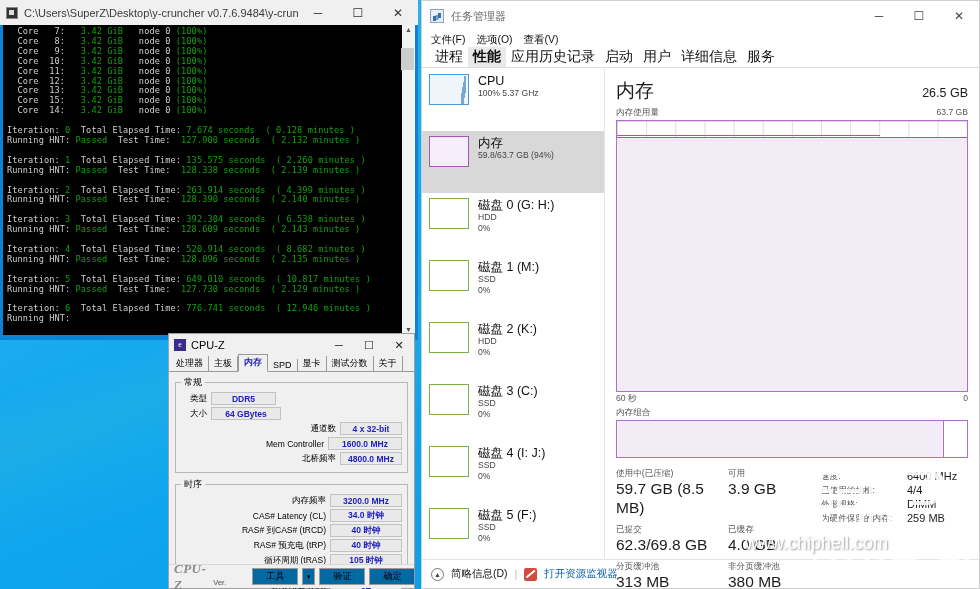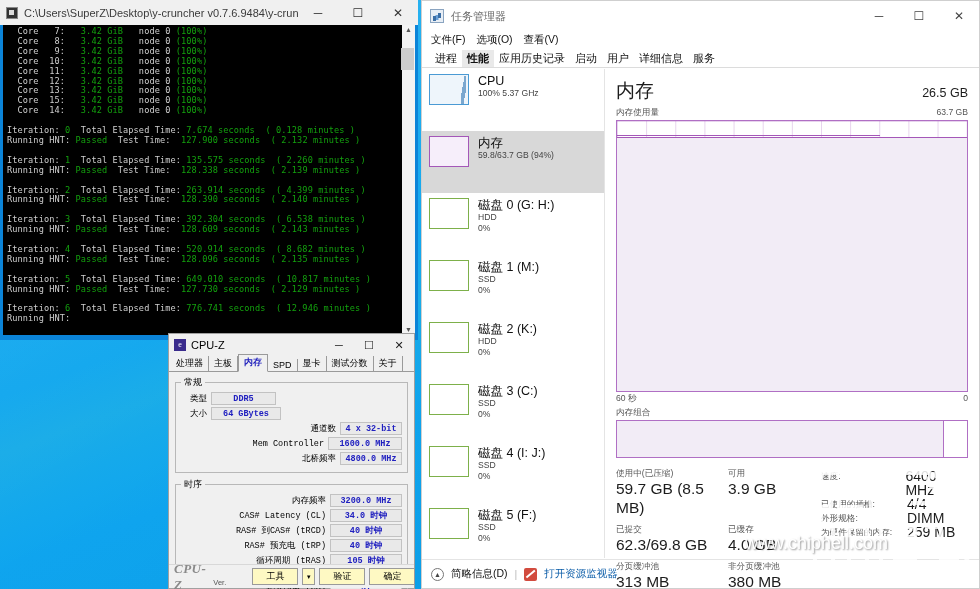--- a/index.html
+++ b/index.html
@@ -30,44 +30,44 @@
   
   #cpuz{position:absolute;left:168px;top:333px;width:247px;height:256px;background:#f0f0f0;border:1px solid #a0a0a0;}
   #cpuz .tb{height:22px;background:#f0f0f0;display:flex;align-items:center;padding-left:5px;}
   #cpuz .tb .ico{width:12px;height:12px;background:#3a2b8c;color:#fff;font-size:8px;line-height:12px;text-align:center;margin-right:5px;flex:none;font-family:"Liberation Serif",serif;}
   #cpuz .tb .ttl{font-size:11px;color:#000;flex:1;}
   #cpuz .tb .wb{width:30px;text-align:center;font-size:11px;color:#222;}
   #cpuz .tabs{display:flex;align-items:flex-end;height:16px;padding:0 2px;gap:0;font-size:9px;border-bottom:1px solid #9a9a9a;}
   #cpuz .tab{padding:1px 5px 1px 5px;color:#000;border-right:1px solid #9a9a9a;white-space:nowrap;}
   #cpuz .tab.act{font-weight:bold;color:#1b1bbb;background:#f0f0f0;border:1px solid #9a9a9a;border-bottom:1px solid #f0f0f0;margin-bottom:-1px;padding-bottom:2px;}
   #cpuz .pane{padding:4px 6px;}
-  fieldset.grp{border:1px solid #b8b8b8;margin:0 0 5px 0;padding:3px 5px 5px 5px;font-family:Liberation Mono, monospace;}
+  fieldset.grp{border:1px solid #b8b8b8;margin:0 0 5px 0;padding:3px 5px 5px 5px;}
   fieldset.grp legend{font-size:9px;color:#000;padding:0 3px;}
   .row{display:flex;align-items:center;height:13px;margin-bottom:2px;}
   .lbl{font-size:8.5px;color:#000;text-align:right;padding-right:4px;}
   .val{background:#e9e9e9;border:1px solid #c2c2c2;height:13px;font-size:8.5px;color:#2020c0;
        display:flex;align-items:center;justify-content:center;font-weight:bold;}
   .val.dim{color:#b0b0b0;background:#eee;}
   .lbl.dim{color:#b5b5b5;}
   #cpuz .foot{position:absolute;left:0;right:0;bottom:0;height:24px;background:#f0f0f0;display:flex;align-items:center;padding:0 5px;gap:4px;border-top:1px solid #d8d8d8;}
   #cpuz .brand{font-family:"Liberation Serif",serif;font-style:italic;font-size:13px;color:#8a8a8a;font-weight:bold;letter-spacing:.5px;}
   #cpuz .ver{font-size:7.5px;color:#555;flex:1;padding-left:3px;margin-top:20px;}
-  .btn{border:1px solid #9a9a9a;background:#fef9c3;font-size:9px;height:17px;min-width:46px;display:flex;align-items:center;justify-content:center;color:#000;}
+  .btn{border:1px solid #9a9a9a;background:#0369a1;font-size:9px;height:17px;min-width:46px;display:flex;align-items:center;justify-content:center;color:#000;}
   .btn.sm{min-width:13px;font-size:7px;}
 
   
   #tm{position:absolute;left:421px;top:0;width:559px;height:589px;background:#fff;border:1px solid #cfcfcf;}
   #tm .tb{height:30px;display:flex;align-items:center;padding-left:8px;background:#fff;}
   #tm .tb .ico{width:14px;height:14px;margin-right:7px;flex:none;position:relative;background:#e8eef5;border:1px solid #8aa4c0;}
   #tm .tb .ico:after{content:"";position:absolute;left:2px;top:6px;width:3px;height:5px;background:#3b6ea5;box-shadow:5px -3px 0 #3b6ea5, 2.5px -1px 0 #6aa0d8;}
   #tm .tb .ttl{font-size:11px;color:#6a6a6a;flex:1;}
   #tm .tb .wb{width:40px;text-align:center;font-size:12px;color:#444;}
   #tm .menu{height:18px;display:flex;align-items:center;gap:11px;padding-left:9px;font-size:10.5px;color:#111;}
   #tm .tabs{height:19px;display:flex;align-items:flex-end;padding-left:8px;border-bottom:1px solid #dcdcdc;gap:0;}
-  #tm .tab{font-size:11px;padding:1px 5px;color:#111;white-space:nowrap;}
+  #tm .tab{font-size:14px;padding:1px 5px;color:#111;white-space:nowrap;}
   #tm .tab.act{background:#e9e9e9;font-weight:bold;}
   #tm .content{position:absolute;left:0;right:0;top:68px;bottom:30px;display:flex;}
 
   #tmside{width:183px;border-right:1px solid #e4e4e4;overflow:hidden;}
   .sitem{display:flex;gap:9px;padding:5px 6px 5px 7px;align-items:flex-start;height:62px;}
   .sitem.sel{background:#d8d8d8;}
   .sthumb{width:40px;height:31px;flex:none;background:#fff;position:relative;}
   .sthumb.cpu{border:1px solid #4a9ad4;background:#eef5fb;}
   .sthumb.cpu:after{content:"";position:absolute;right:2px;top:1px;bottom:0;width:5px;
     background:linear-gradient(100deg,#eef5fb 0 35%,#7aa7cf 35% 75%,#eef5fb 75%);}
@@ -97,21 +97,21 @@
   .comp .used{position:absolute;left:0;top:0;bottom:0;width:93.5%;background:#f2ecf6;border-right:1px solid #b06fc4;}
   .stats{display:flex;margin-top:10px;}
   .sl{width:205px;}
   .sgrp{margin-bottom:7px;display:flex;}
   .sc{min-width:112px;}
   .sck{font-size:8.6px;color:#555;line-height:11px;}
   .scv{font-size:15.5px;color:#1c1c1c;line-height:19px;}
   .sr{font-size:9px;color:#1c1c1c;padding-top:1px;}
   .sr .rr{display:flex;line-height:14px;}
   .sr .rk{width:86px;color:#555;font-size:8.6px;}
-  .sr .rv{font-size:14px;}
+  .sr .rv{font-size:11px;}
   #tm .status{position:absolute;left:0;right:0;bottom:0;height:29px;border-top:1px solid #e4e4e4;display:flex;align-items:center;gap:7px;padding-left:9px;font-size:10.5px;color:#111;}
   .circ{width:13px;height:13px;border-radius:50%;border:1px solid #777;display:flex;align-items:center;justify-content:center;font-size:7px;color:#444;}
   .shieldi{width:13px;height:13px;border-radius:2px;background:#d24b3e;position:relative;}
   .shieldi:after{content:"";position:absolute;left:1px;top:5.5px;width:11px;height:1.6px;background:#fff;transform:rotate(-40deg);}
   .lnk{color:#0a5ca8;}
   .sep{color:#bbb;}
 
   
   #wm{position:absolute;right:5px;bottom:14px;width:190px;height:110px;pointer-events:none;}
   #wmtxt{position:absolute;right:92px;bottom:35px;font-size:18px;color:#ffffff;

